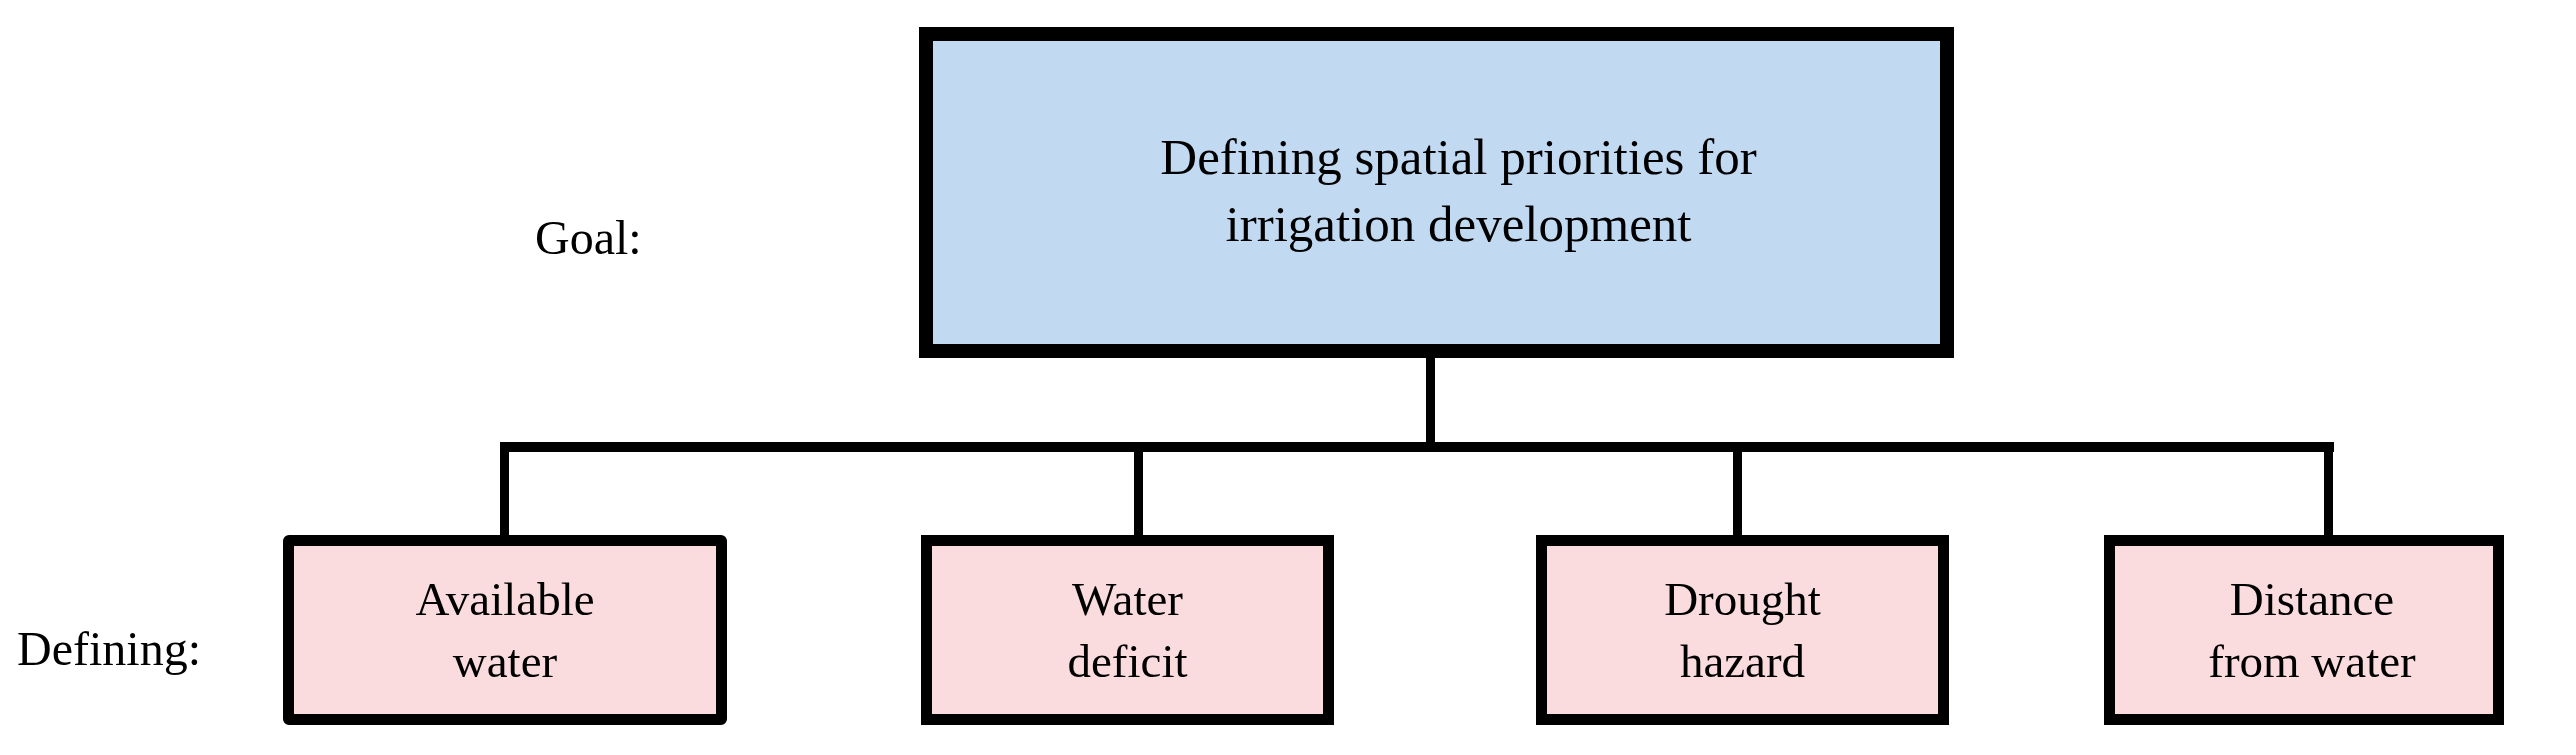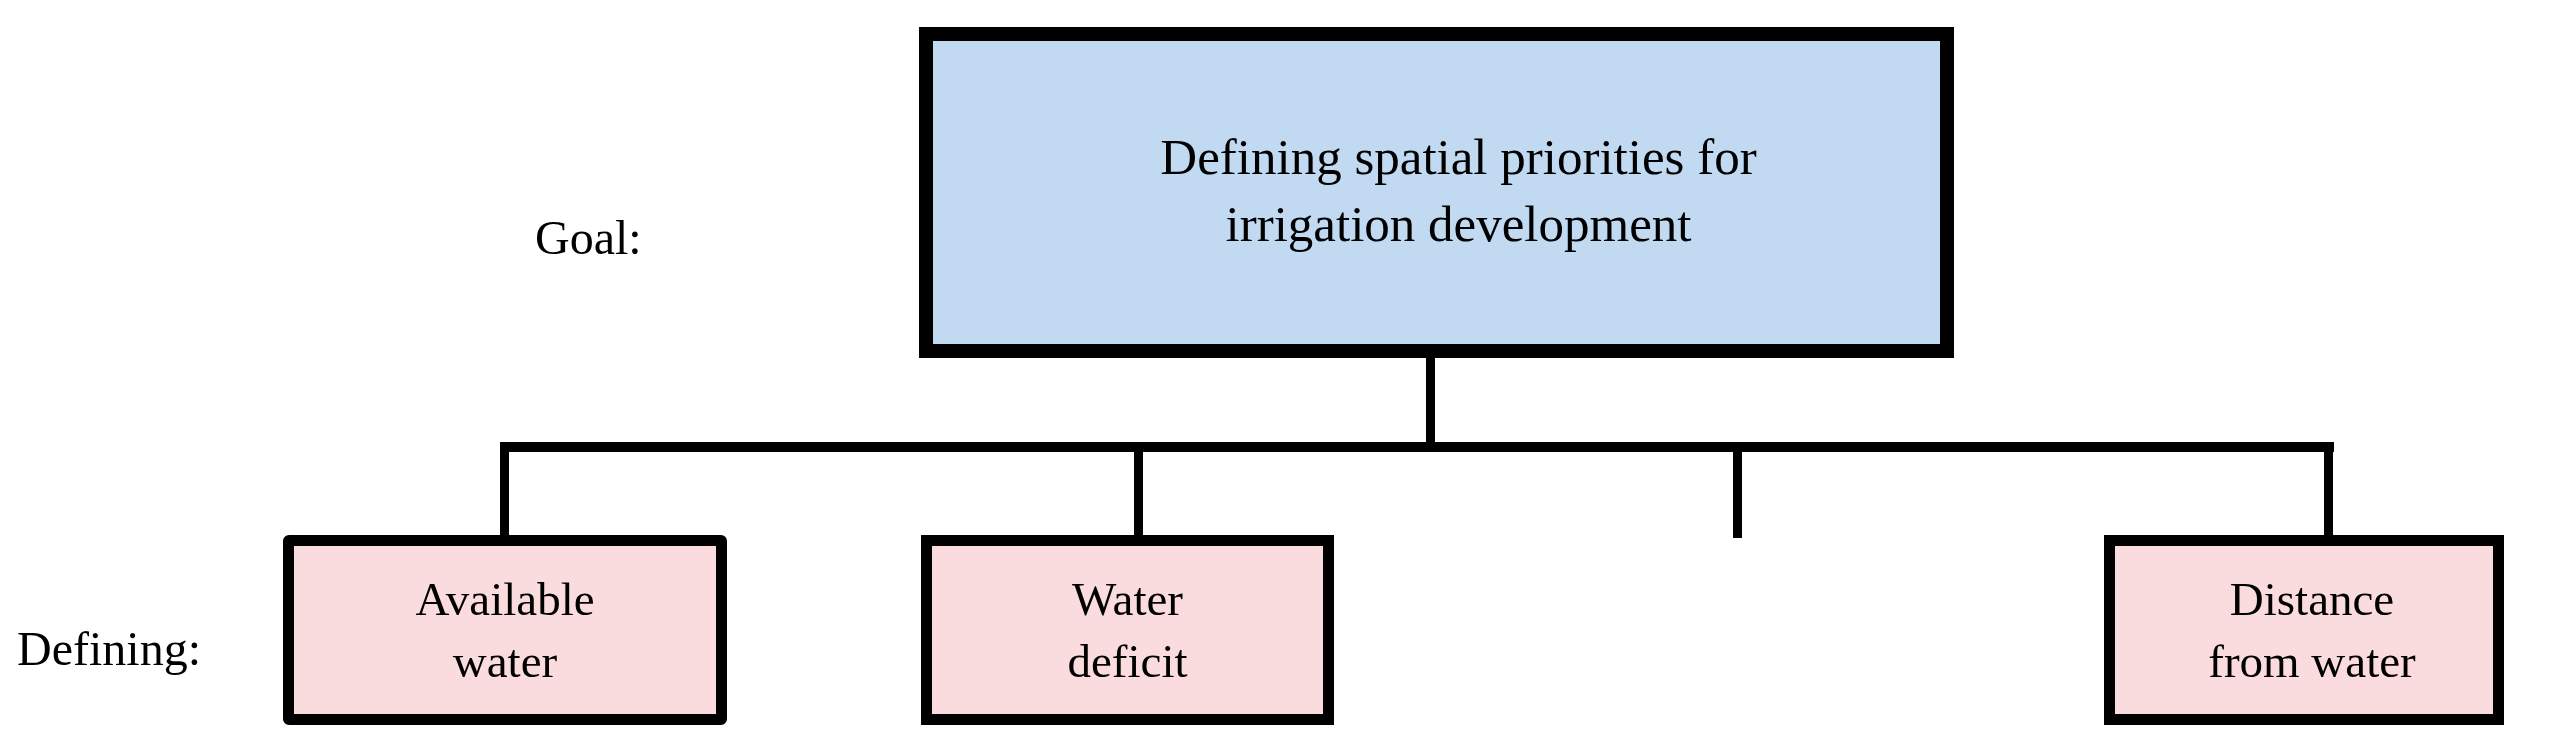--- a/index.html
+++ b/index.html
@@ -134,20 +134,24 @@
   <div class="node criteria-node" id="criteria-node-0">
     <span class="node-label">Available
 water</span>
   </div>
 
   <div class="node criteria-node" id="criteria-node-1">
     <span class="node-label">Water
 deficit</span>
   </div>
 
+  <div class="node criteria-node" id="criteria-node-2">
+    <span class="node-label">Drought
+hazard</span>
+  </div>
 
   <div class="node criteria-node" id="criteria-node-3">
     <span class="node-label">Distance
 from water</span>
   </div>
 
 </div>
 
 
 </body></html>

